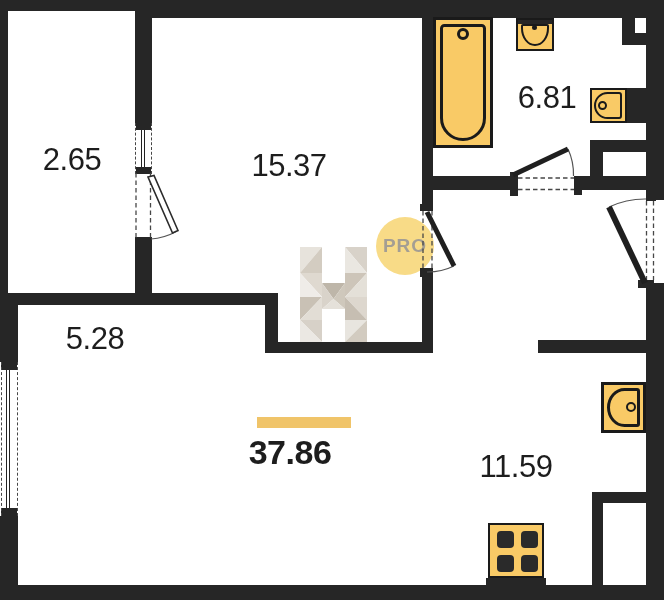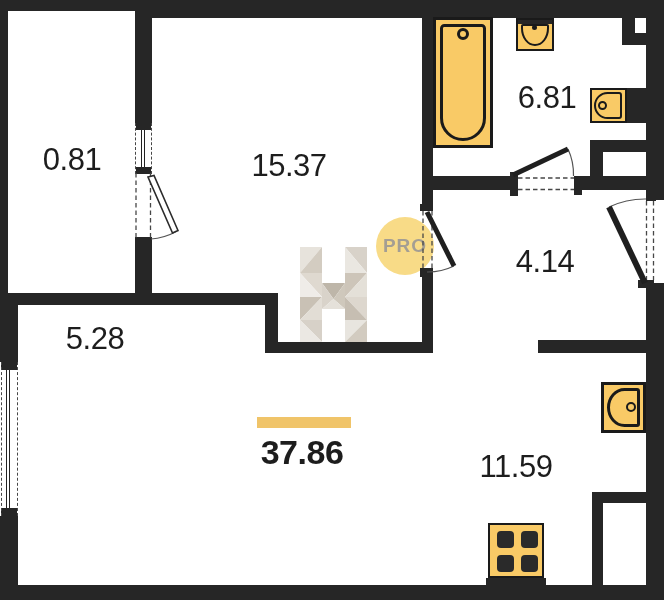--- a/index.html
+++ b/index.html
@@ -149,22 +149,21 @@
     <line x1="513" y1="175" x2="568" y2="149" stroke="#1f1f1f" stroke-width="5"></line>
 
     <rect x="646" y="194" width="10" height="7" fill="#262626"></rect>
     <rect x="638" y="280" width="16" height="8" fill="#262626"></rect>
     <line x1="646.5" y1="201" x2="646.5" y2="280" stroke="#474747" stroke-width="1.3" stroke-dasharray="4.5 3"></line>
     <line x1="653.5" y1="201" x2="653.5" y2="280" stroke="#474747" stroke-width="1.3" stroke-dasharray="4.5 3"></line>
     <path d="M 609,207 A 84.5 84.5 0 0 1 646,199" fill="none" stroke="#555" stroke-width="1.2"></path>
     <line x1="645" y1="283" x2="609" y2="207" stroke="#1f1f1f" stroke-width="6"></line>
   </svg>
 
-  <div class="lbl" style="left:72px;top:160px;">0.81</div>
+  <div class="lbl" style="left:72px;top:160px;">2.65</div>
   <div class="lbl" style="left:289px;top:166px;">15.37</div>
   <div class="lbl" style="left:547px;top:98px;">6.81</div>
-  <div class="lbl" style="left:545px;top:262px;">4.14</div>
   <div class="lbl" style="left:95px;top:339px;">5.28</div>
   <div class="lbl" style="left:516px;top:467px;">11.59</div>
   <div class="bar" style="left:257px;top:417px;width:94px;height:11px;"></div>
-  <div class="lbl lbl-total" style="left:302px;top:452px;">37.86</div>
+  <div class="lbl lbl-total" style="left:290px;top:452px;">37.86</div>
 
 </div>
 
 </body></html>

